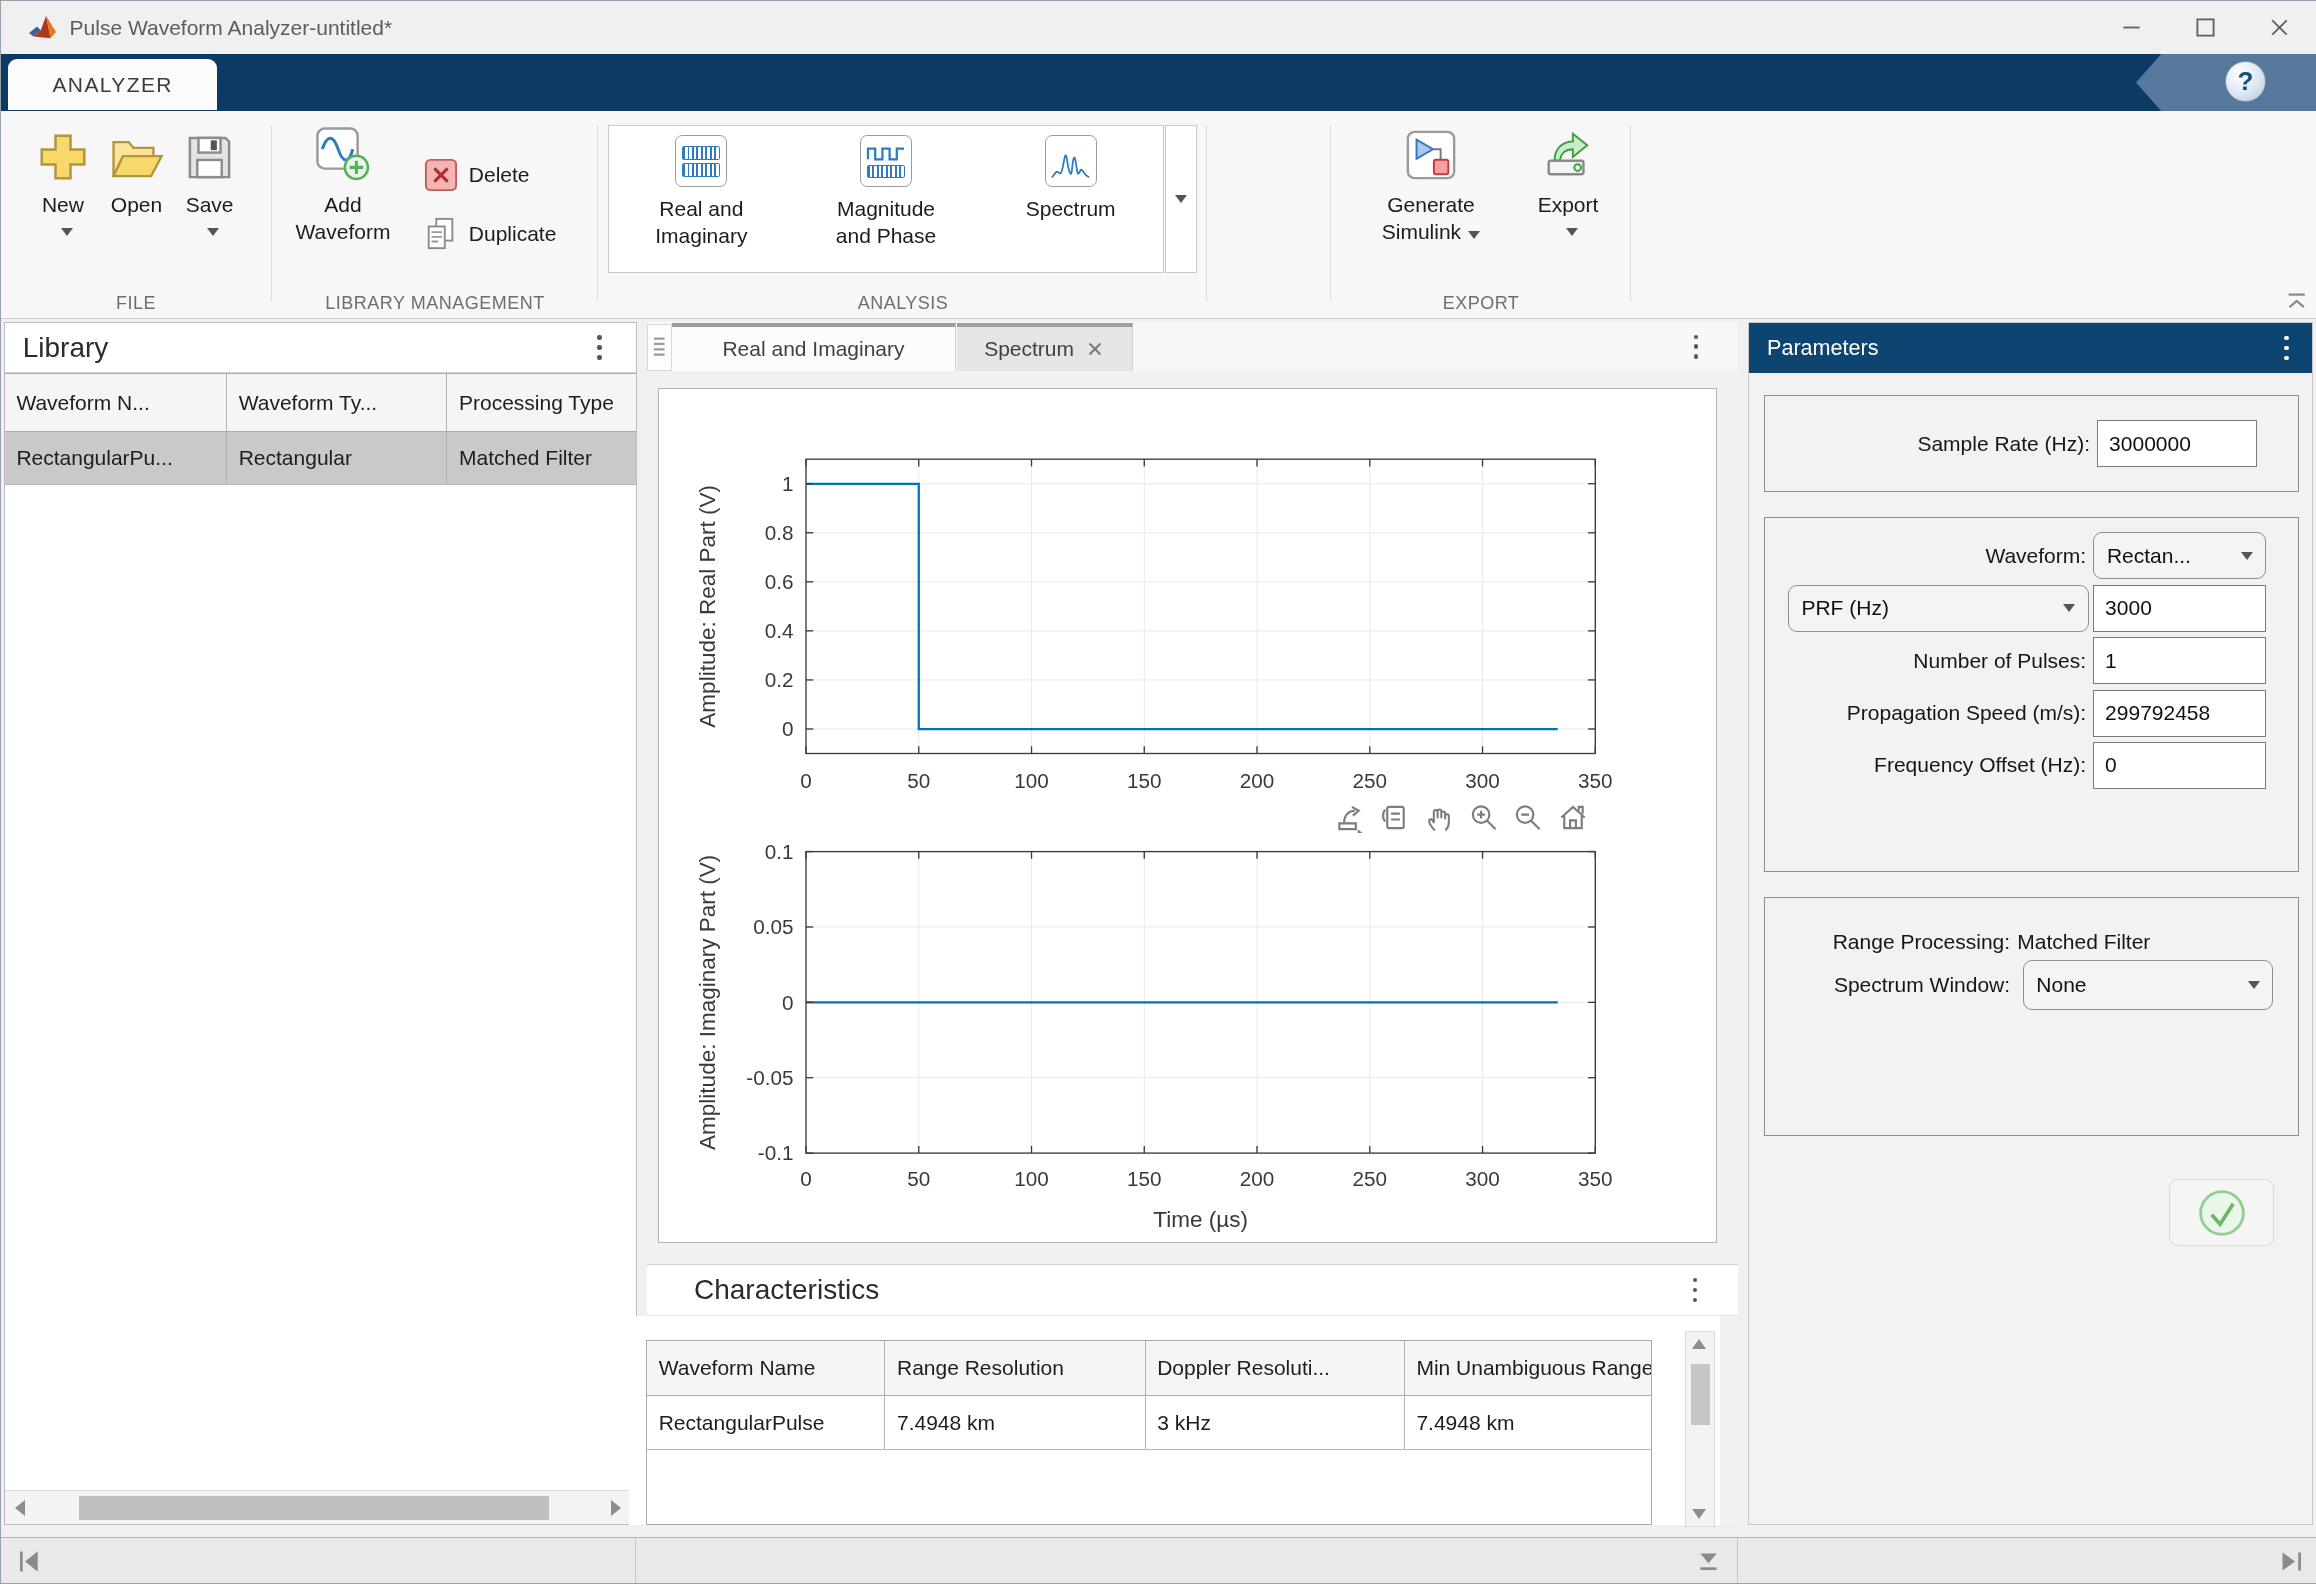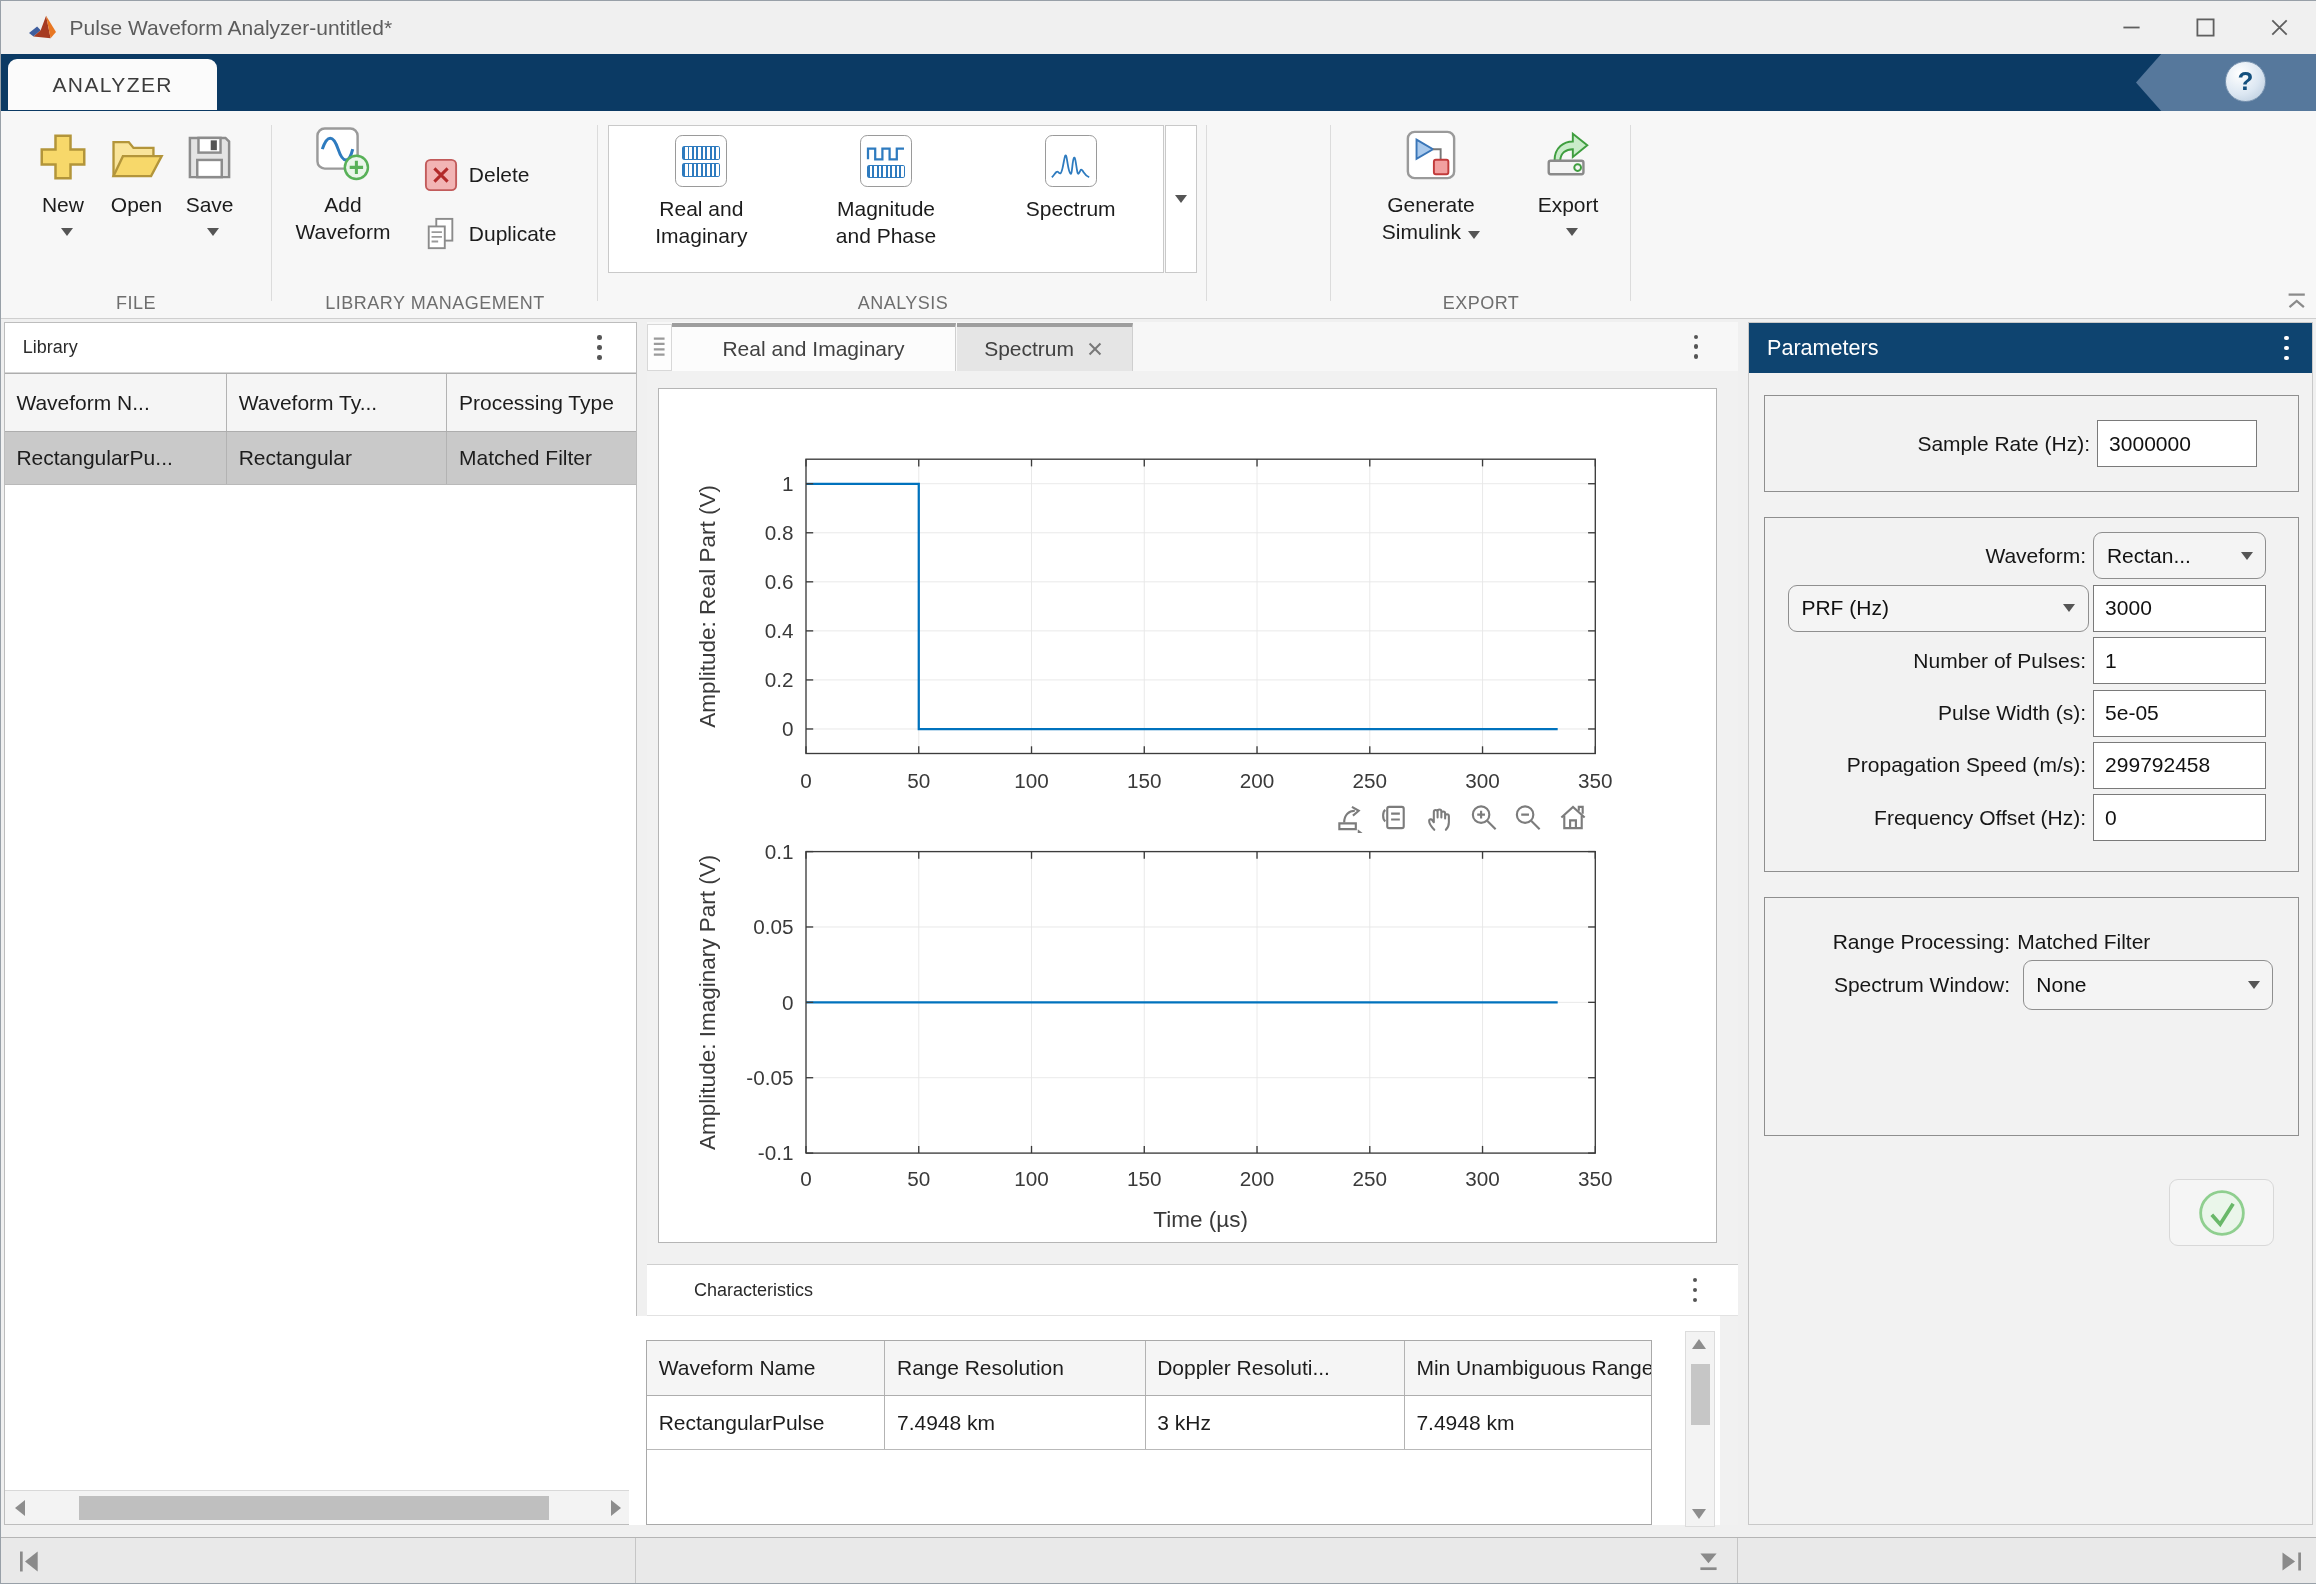--- a/index.html
+++ b/index.html
@@ -31,21 +31,21 @@
   .caret.sm{border-left-width:6.3px;border-right-width:6.3px;border-top-width:8px;display:inline-block;margin-left:7.2px}
   .caret.mt{margin-top:10.8px}
   .smallbtn{position:absolute;display:flex;align-items:center;gap:10.8px;font-size:21px;color:#1c1c1c}
   .gallery{position:absolute;left:9px;top:14.4px;width:556px;height:148px;background:#fff;border:0.9px solid #c9c9c9;display:flex}
   .gal-item{flex:1;display:flex;flex-direction:column;align-items:center;padding-top:9px}
   .gal-item .lbl{font-size:21px;color:#1c1c1c;text-align:center;line-height:27px;margin-top:7.2px;max-width:131px}
   .gal-drop{position:absolute;left:566px;top:14.4px;width:32px;height:148px;background:#fff;border:0.9px solid #c9c9c9;display:flex;align-items:center;justify-content:center}
   .wave-band{width:38px;height:13.5px;border:0.9px solid #2e7bbf;border-radius:1.8px;background:repeating-linear-gradient(90deg,#2e7bbf 0 1.8px,#ffffff 1.8px 4.5px)}
 
   
-  .panel-hdr-title{font-size:18px;color:#2b2b2b}
+  .panel-hdr-title{font-size:28px;color:#2b2b2b}
   .kebab{display:flex;flex-direction:column;gap:5.4px;cursor:pointer}
   .kebab i{width:4.5px;height:4.5px;border-radius:50%;background:#555}
   .kebab.white i{background:#fff}
 
   
   .hrow{display:flex;background:#f5f5f5;border-top:0.9px solid #adadad;border-bottom:0.9px solid #adadad;font-weight:normal}
   .drow{display:flex;border-bottom:0.9px solid #b9b9b9}
   .cell{border-right:0.9px solid #b3b3b3;padding:0 11.7px;display:flex;align-items:center;font-size:21px;color:#1d1d1d;overflow:hidden;white-space:nowrap}
 
   
@@ -506,24 +506,20 @@
           <div class="caret sm" style="margin:0"></div>
         </div>
         <div style="flex:1"></div>
         <div class="pinput" style="width:173px;height:47px">3000</div>
       </div>
       <div class="prow">
         <div class="plabel">Number of Pulses:</div>
         <div class="pinput" style="width:173px;height:47px">1</div>
       </div>
       <div class="prow">
-        <div class="plabel">Pulse Width (s):</div>
-        <div class="pinput" style="width:173px;height:47px">5e-05</div>
-      </div>
-      <div class="prow">
         <div class="plabel">Propagation Speed (m/s):</div>
         <div class="pinput" style="width:173px;height:47px">299792458</div>
       </div>
       <div class="prow">
         <div class="plabel">Frequency Offset (Hz):</div>
         <div class="pinput" style="width:173px;height:47px">0</div>
       </div>
     </div>
 
     <div class="pgroup" style="left:15.3px;top:574px;width:535px;height:239px;padding:18px 25px 0 9px">

